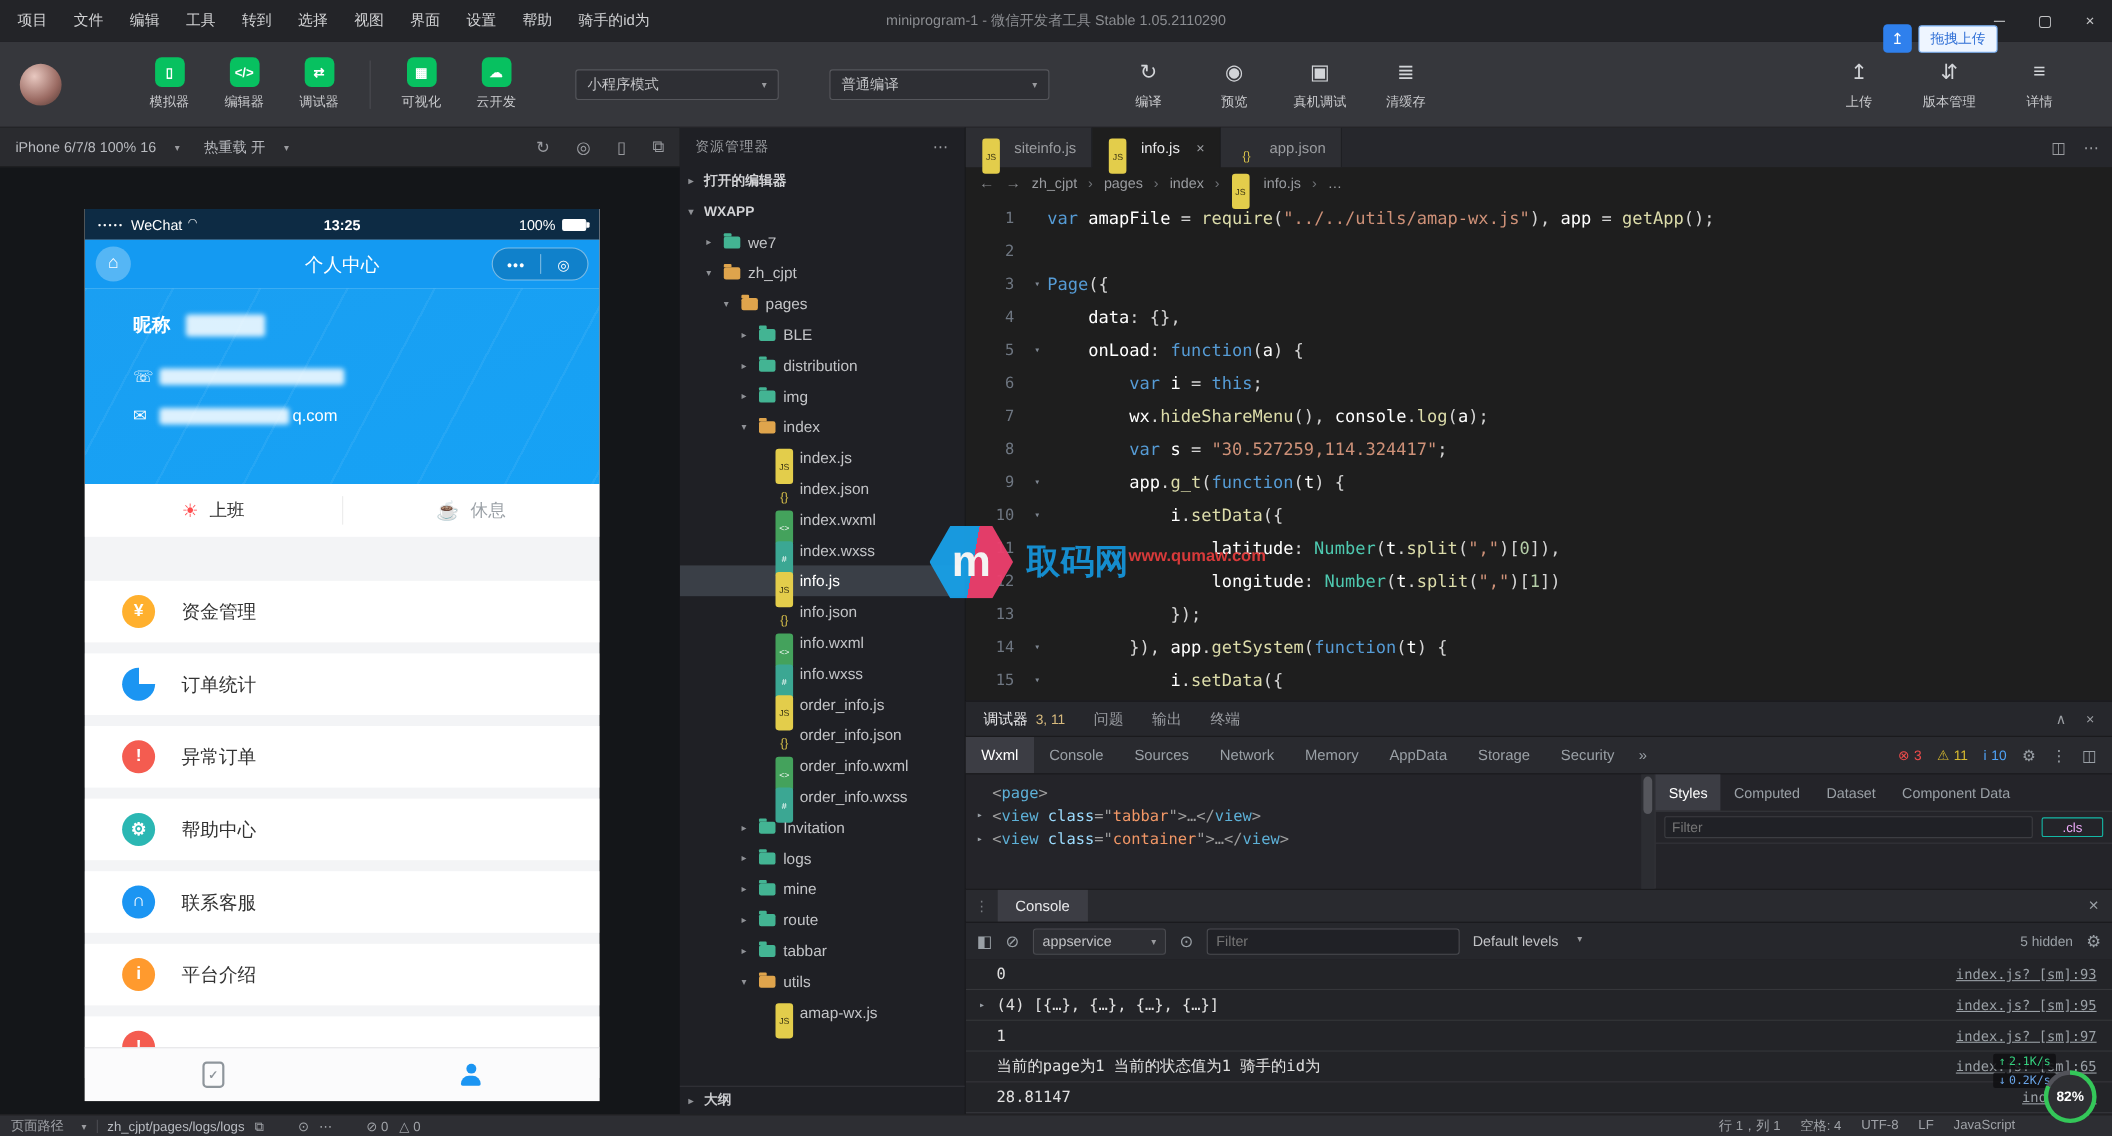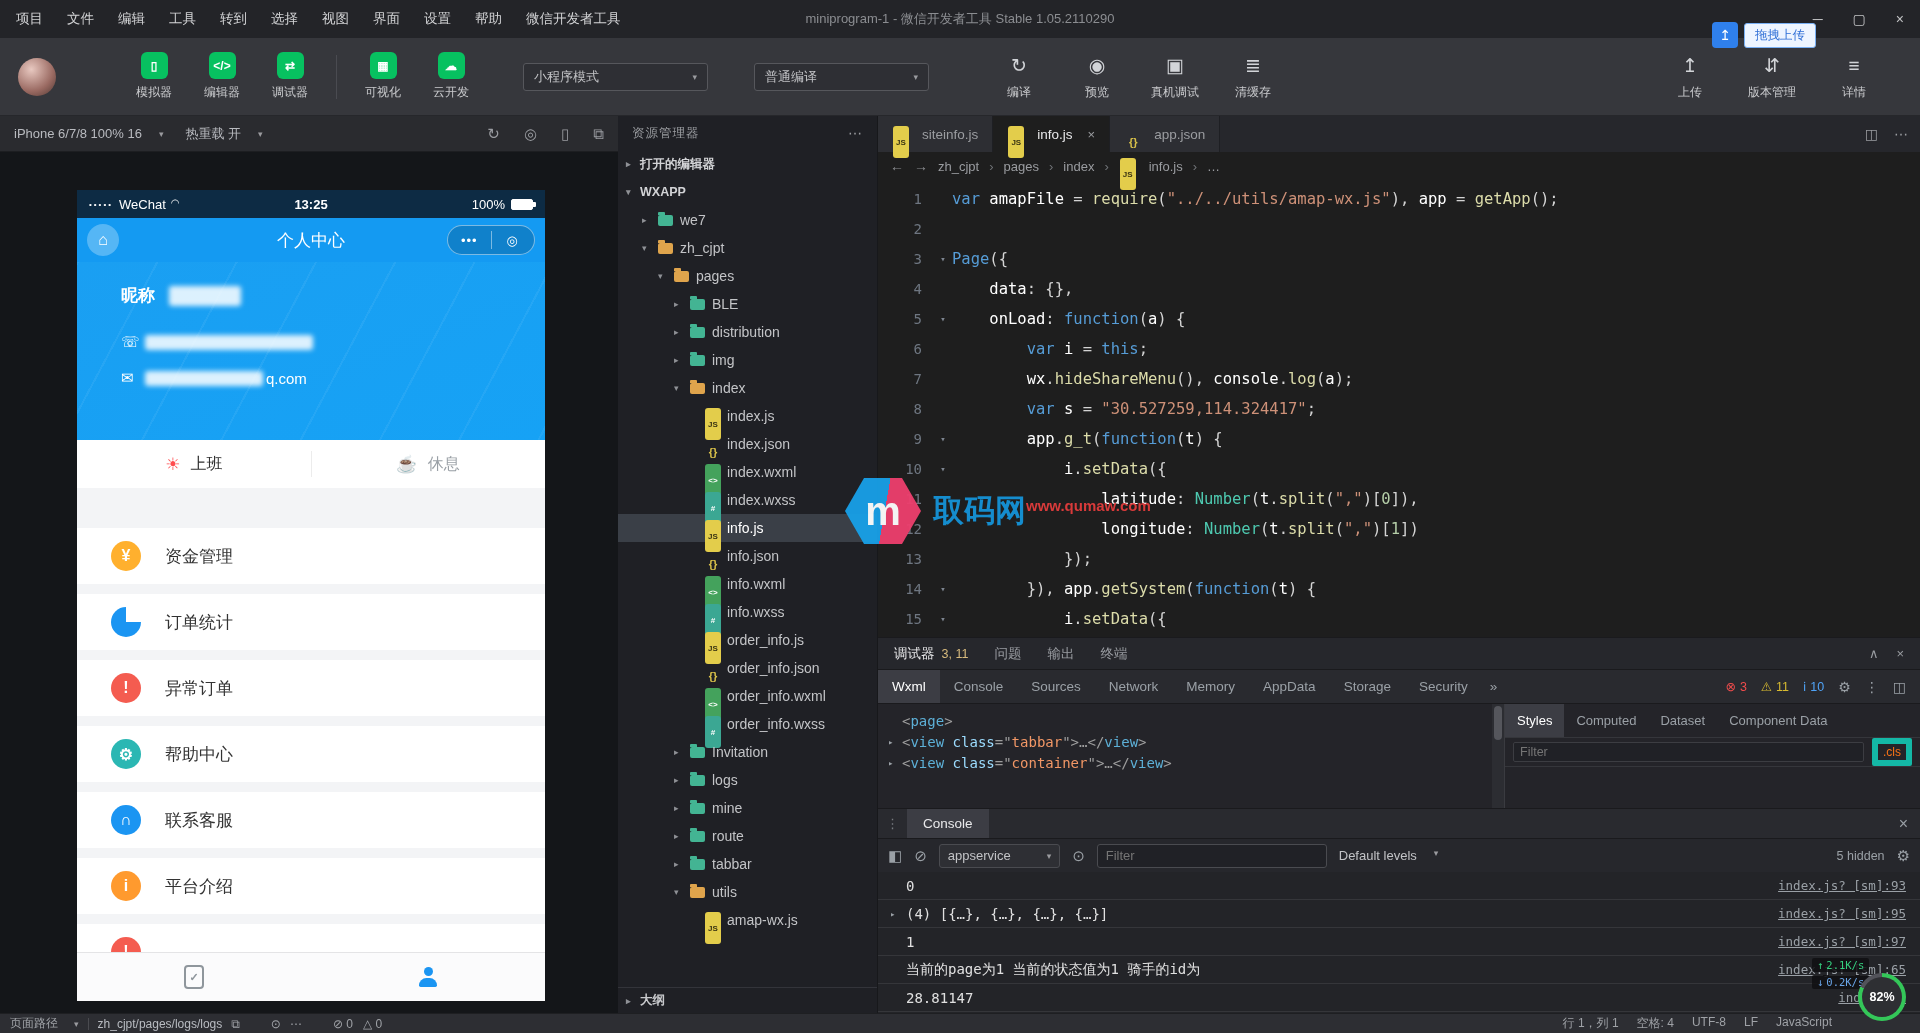--- a/index.html
+++ b/index.html
@@ -18,21 +18,21 @@
 #toolbar{position:absolute;left:0;top:38px;width:1920px;height:78px;background:#36373c;border-bottom:1px solid #26272b;display:flex;align-items:center;padding:0 18px}
 .avatar{width:38px;height:38px;border-radius:50%;background:radial-gradient(circle at 35% 30%,#e8c8c0,#9a6a62 60%,#4d3530);margin-right:64px;flex:none}
 .tgroup{display:flex;align-items:center}
 .tbtn{display:flex;flex-direction:column;align-items:center;gap:5px;width:68px;cursor:pointer}
 .ticon{width:27px;height:27px;border-radius:6px;background:#07c160;color:#fff;display:flex;align-items:center;justify-content:center;font-size:12px;font-weight:bold}
 .ticon2{height:27px;display:flex;align-items:center;justify-content:center;font-size:19px;color:#d2d4d8}
 .tlabel{font-size:12px;color:#c9cacd;white-space:nowrap}
 .vsep{width:1px;height:44px;background:#4a4b51;margin:0 12px}
 .tselect{display:flex;align-items:center;justify-content:space-between;background:#2e2f34;border:1px solid #56575c;border-radius:3px;color:#c2c3c6;font-size:13px;height:28px;padding:0 10px;cursor:pointer}
 #mode-select{width:185px;margin-left:38px}
-#compile-select{width:175px;margin-left:46px}
+#compile-select{width:200px;margin-left:46px}
 .caret{font-size:9px;color:#9a9b9f;margin-left:10px}
 #action-group{margin-left:56px;gap:10px}
 #right-group{margin-left:auto;gap:14px;margin-right:14px}
 #dragup{position:absolute;left:1712px;top:22px;display:flex;align-items:center;gap:6px;z-index:30}
 .du-ico{width:26px;height:26px;border-radius:4px;background:#2f80ed;color:#fff;display:flex;align-items:center;justify-content:center;font-size:14px}
 .du-bubble{background:#eef5ff;border:1px solid #7ab1f5;color:#2f6fd6;font-size:12.5px;padding:3px 10px;border-radius:3px;white-space:nowrap}
 
 
 #sim{position:absolute;left:0;top:116px;width:618px;height:897px;background:#141619}
 #simbar{height:36px;background:#2a2b2f;border-bottom:1px solid #1d1e21;display:flex;align-items:center;padding:0 14px;font-size:13px;color:#b9bbc0}
@@ -90,21 +90,21 @@
 #exmore{margin-left:auto;cursor:pointer;font-size:14px}
 #tree{position:absolute;top:34px;bottom:26px;left:0;right:0;overflow:hidden;font-size:14px}
 .trow{height:28px;display:flex;align-items:center;color:#c3c4c7;cursor:pointer;white-space:nowrap}
 .trow.sect{font-weight:bold;color:#d2d3d6;font-size:12.5px}
 .trow.sel{background:#3a3f47;color:#fff}
 .tarrow{width:14px;font-size:9px;color:#8f9196;flex:none}
 .fico{width:15px;height:11px;border-radius:2px;margin:0 7px 0 2px;position:relative;flex:none}
 .fico::before{content:"";position:absolute;left:0;top:-3px;width:7px;height:3px;border-radius:1px 1px 0 0;background:inherit}
 .fopen{background:#dfa44c}
 .fclosed{background:#43b493}
-.bico{width:16px;height:32px;border-radius:3px;margin:16px 6px 0 1px;display:flex;align-items:center;justify-content:center;font-size:8px;font-weight:bold;flex:none}
+.bico{width:16px;height:32px;border-radius:3px;margin:16px 6px 0 1px;display:flex;align-items:center;justify-content:center;font-size:8px;font-weight:normal;flex:none}
 .b-js{background:#e3cd4b;color:#3a3413}
 .b-json{background:transparent;color:#d8c04a;font-size:11px}
 .b-wxml{background:#44a25c;color:#fff}
 .b-wxss{background:#3ba793;color:#fff}
 #outline{position:absolute;left:0;right:0;bottom:0;height:26px;border-top:1px solid #33343a;display:flex;align-items:center;padding-left:8px;font-size:12.5px;font-weight:bold;color:#c8c9cc;cursor:pointer}
 
 
 #editor{position:absolute;left:878px;top:116px;width:1042px;height:521px;background:#1e1e1e}
 #etabs{height:36px;background:#26272c;display:flex;align-items:stretch;position:relative}
 .etab{display:flex;align-items:center;gap:7px;padding:0 14px;background:#2d2e33;color:#9b9da1;font-size:13.5px;border-right:1px solid #1e1f23;cursor:pointer}
@@ -144,21 +144,21 @@
 .elt{white-space:pre}
 .ek-pt{color:#9e9e9e}.ek-tag{color:#5db0d7}.ek-attr{color:#9cdcfe}.ek-val{color:#f29766}.ek-dots{color:#9e9e9e}
 #elscroll{width:12px;background:#2c2d32;position:relative}
 #elscroll div{position:absolute;top:2px;left:2px;width:8px;height:34px;background:#55565c;border-radius:4px}
 #styles{width:416px;border-left:1px solid #3a3b40;display:flex;flex-direction:column}
 #stabs{height:33px;display:flex;align-items:stretch}
 .stab{padding:0 12px;font-size:13px;color:#9aa0a6;display:flex;align-items:center;cursor:pointer;white-space:nowrap}
 .stab.act{background:#3c3d44;color:#fff}
 #sfilterrow{height:30px;display:flex;align-items:center;gap:8px;padding:0 8px;border-top:1px solid #35363b;border-bottom:1px solid #35363b}
 .sfilter{flex:1;height:20px;background:#202126;border:1px solid #3c3d42;border-radius:2px;color:#ccc;padding:0 6px;font-size:12.5px;outline:none}
-.clsbtn{color:#f97316;font-size:12px;border:6px solid #14b8a6;padding:1px 5px;border-radius:2px;cursor:pointer}
+.clsbtn{color:#f0abfc;font-size:12px;border:1px solid #14b8a6;padding:1px 18px;border-radius:2px;cursor:pointer}
 #ctabrow{height:30px;background:#292a2f;border-top:1px solid #1a1a1d;display:flex;align-items:center}
 .dragdots{padding:0 8px;color:#787b80;font-size:13px}
 .ctab{height:100%;display:flex;align-items:center;padding:0 16px;background:#3c3d44;color:#e9e9eb;font-size:13.5px;cursor:pointer}
 #ctabclose{margin-left:auto;margin-right:12px;color:#9aa0a6;cursor:pointer}
 #ctoolbar{height:34px;background:#26272c;border-top:1px solid #1a1a1d;display:flex;align-items:center;padding:0 10px;gap:12px}
 .cticon{color:#9aa0a6;font-size:15px;cursor:pointer}
 .cselect{display:flex;align-items:center;background:#2e2f34;border:1px solid #4a4b50;border-radius:3px;height:24px;padding:0 8px;font-size:13px;color:#c2c3c6;gap:26px;cursor:pointer}
 .cfilter{width:230px;height:24px;background:#202126;border:1px solid #4a4b50;border-radius:3px;color:#ccc;padding:0 8px;font-size:13px;outline:none}
 .clevels{display:flex;gap:7px;color:#c2c3c6;font-size:13px;cursor:pointer}
 .chidden{margin-left:auto;color:#9aa0a6;font-size:12.5px}
@@ -201,21 +201,21 @@
         <span class="mitem">项目</span>
         <span class="mitem">文件</span>
         <span class="mitem">编辑</span>
         <span class="mitem">工具</span>
         <span class="mitem">转到</span>
         <span class="mitem">选择</span>
         <span class="mitem">视图</span>
         <span class="mitem">界面</span>
         <span class="mitem">设置</span>
         <span class="mitem">帮助</span>
-        <span class="mitem">微信开发者工具</span>
+        <span class="mitem">骑手的id为</span>
       </div>
     <div id="win-title">miniprogram-1 - 微信开发者工具 Stable 1.05.2110290</div>
     <div id="win-controls">
       <span>─</span>
       <span>▢</span>
       <span>×</span>
     </div>
   </div>
 
   <div id="toolbar">

